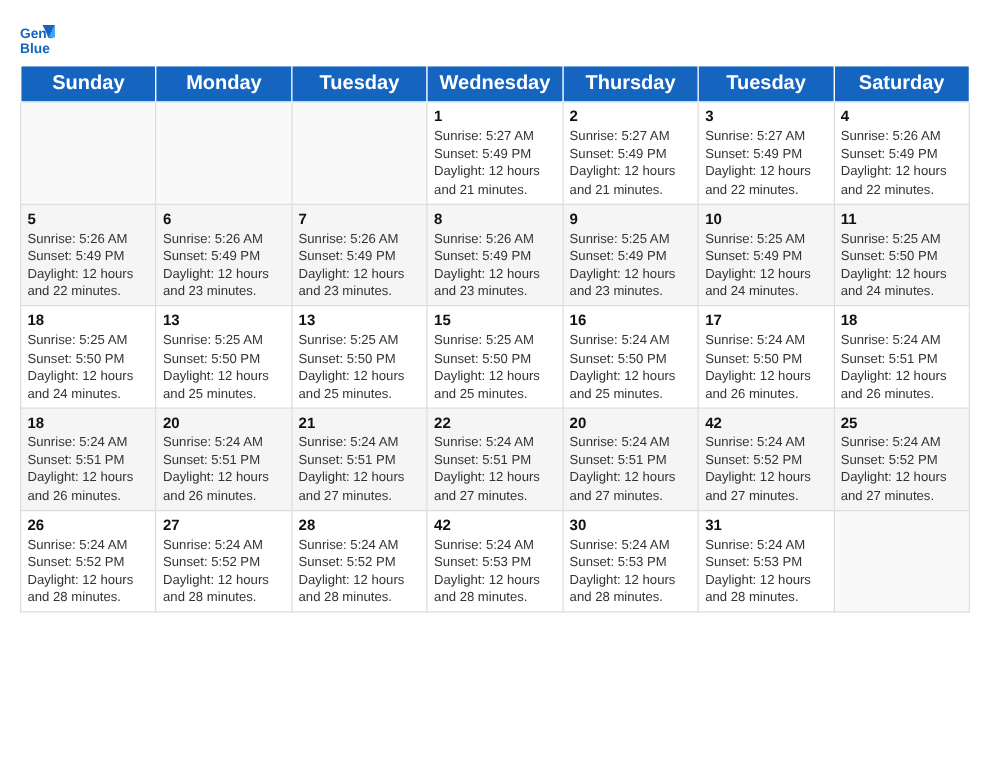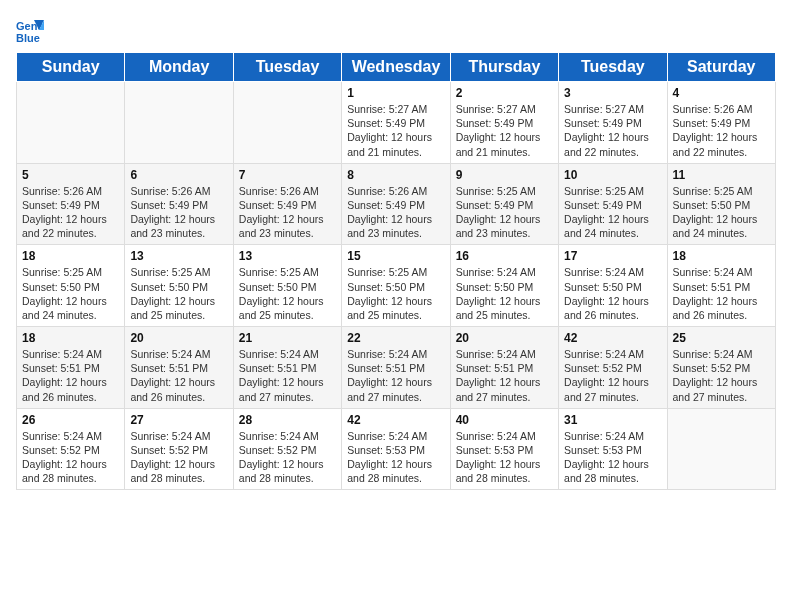--- a/index.html
+++ b/index.html
@@ -325,21 +325,21 @@
 and 28 minutes.</div>
         </td>
         <td>
           <div class="day-num">42</div>
           <div class="day-info" style="white-space: pre-line;">Sunrise: 5:24 AM
 Sunset: 5:53 PM
 Daylight: 12 hours
 and 28 minutes.</div>
         </td>
         <td>
-          <div class="day-num">40</div>
+          <div class="day-num">30</div>
           <div class="day-info" style="white-space: pre-line;">Sunrise: 5:24 AM
 Sunset: 5:53 PM
 Daylight: 12 hours
 and 28 minutes.</div>
         </td>
         <td>
           <div class="day-num">31</div>
           <div class="day-info" style="white-space: pre-line;">Sunrise: 5:24 AM
 Sunset: 5:53 PM
 Daylight: 12 hours

